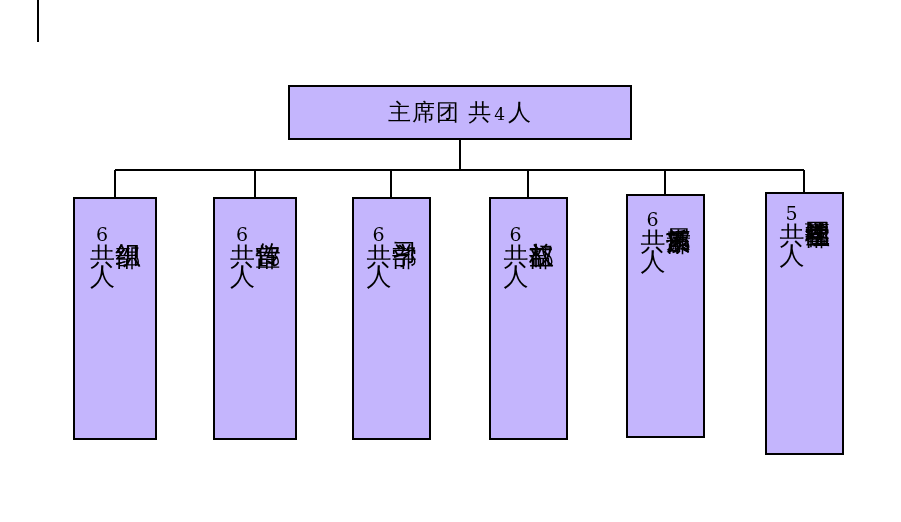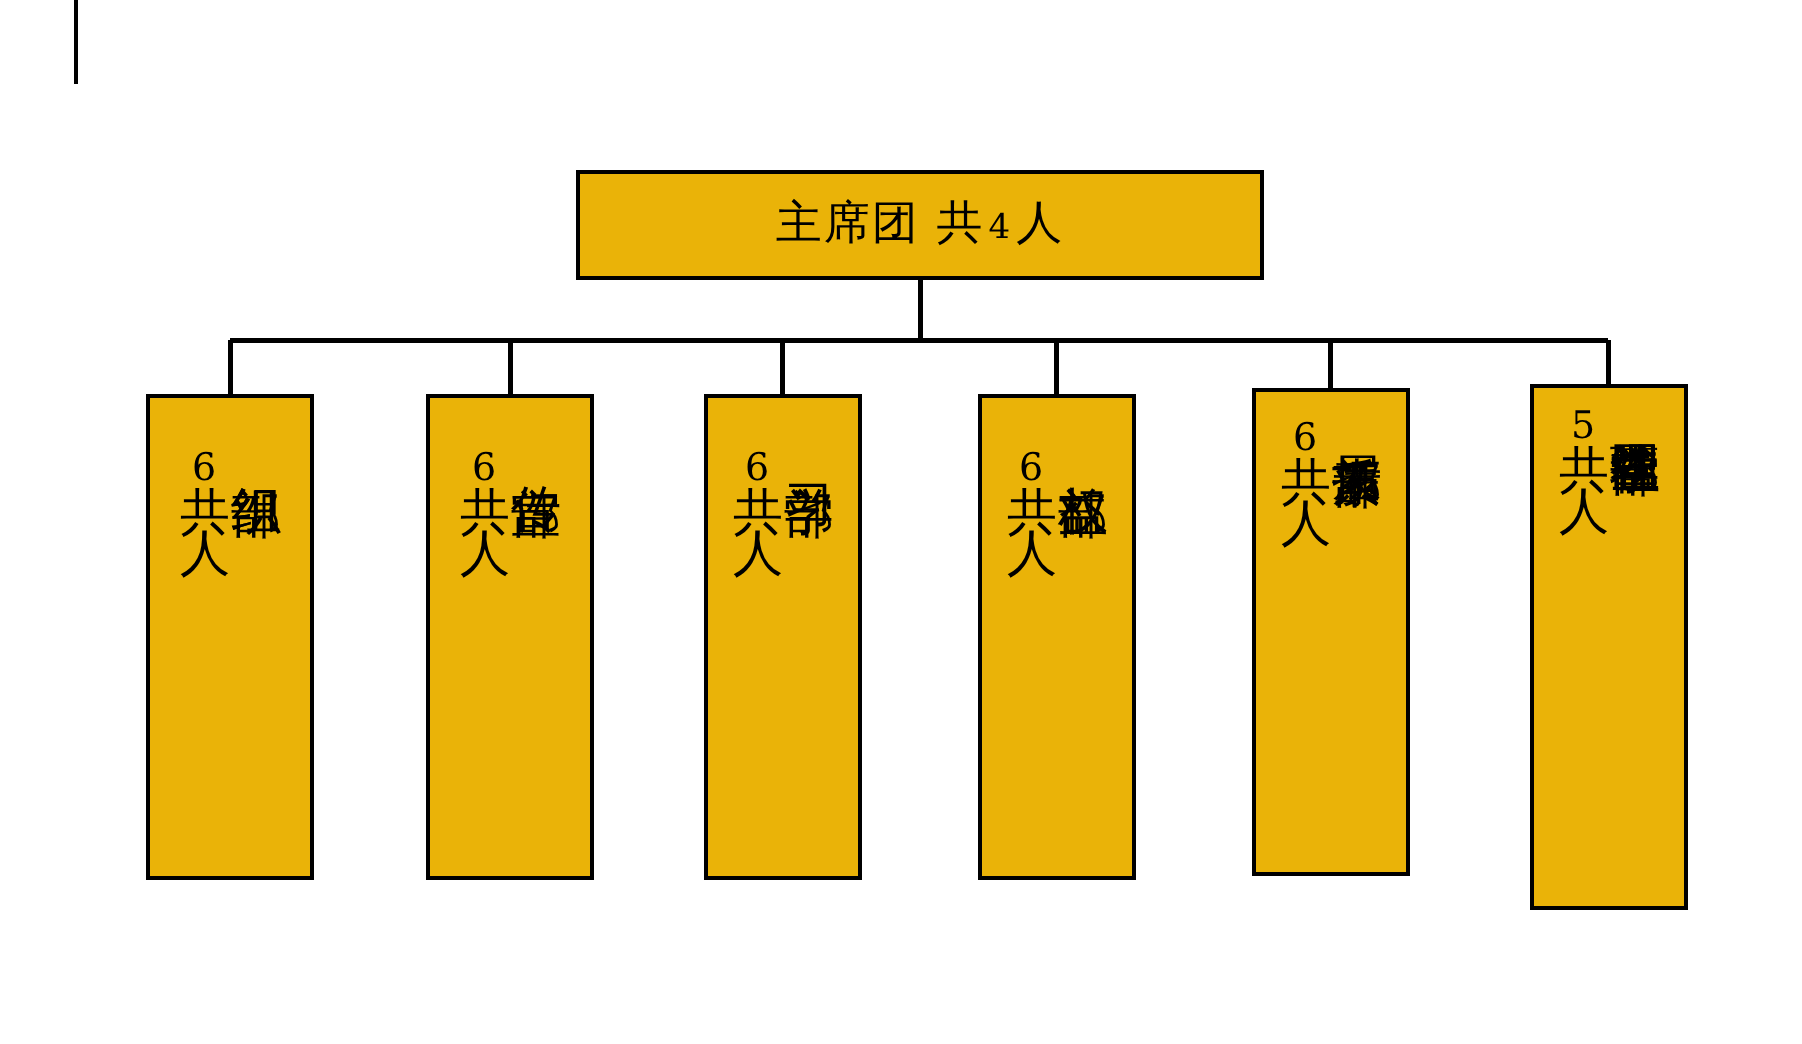--- a/index.html
+++ b/index.html
@@ -38,21 +38,21 @@
     width: 901px;
     height: 522px;
     pointer-events: none;
   }
 
   
   .node {
     position: absolute;
     box-sizing: border-box;
     border: 2px solid #000000;
-    background: #eab308;
+    background: #c4b5fd;
   }
 
   
   .node-root {
     display: flex;
     align-items: center;
     justify-content: center;
   }
   .root-text {
     font-size: 23px;

